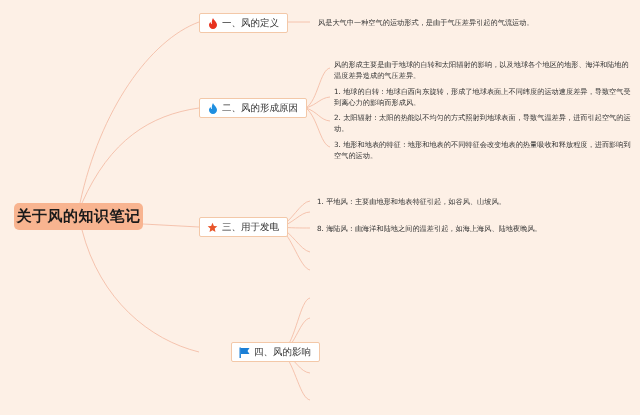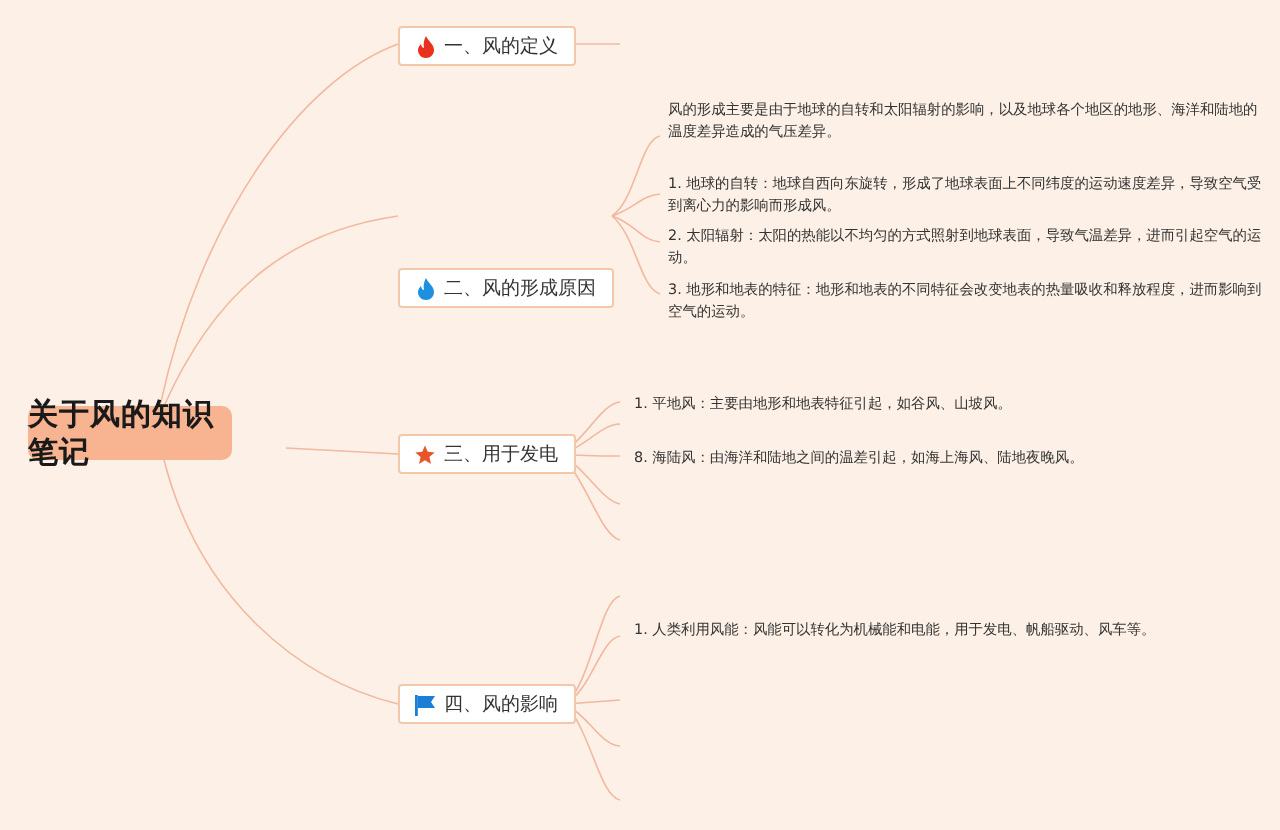--- a/index.html
+++ b/index.html
@@ -20,21 +20,21 @@
     svg.edges {
       position: absolute;
       left: 0; top: 0;
       width: 640px; height: 415px;
       pointer-events: none;
     }
     .root-node {
       position: absolute;
       left: 14px;
       top: 203px;
-      width: 102px;
+      width: 129px;
       height: 27px;
       background: #f8b490;
       border-radius: 5px;
       display: flex;
       align-items: center;
       justify-content: center;
       font-size: 15px;
       font-weight: bold;
       color: #1a1a1a;
       letter-spacing: 0.5px;
@@ -113,49 +113,49 @@
   </div>
 
   <div class="branch" style="top:13px;">
     <span class="ico">
       <svg width="10" height="11" viewBox="0 0 10 11">
           <path d="M5 0 C 6 2.5, 9 4, 9 7 C 9 9.3, 7.2 11, 5 11 C 2.8 11, 1 9.3, 1 7 C 1 5.5, 2 4.5, 2.5 4 C 2.8 5.5, 3.5 6, 4 6 C 3.5 4, 4 1.8, 5 0 Z" fill="#e8321e"></path>
         </svg>
     </span>
     <span>一、风的定义</span>
   </div>
+  <div class="leaf" style="left:318px; top:17px;">风是大气中一种空气的运动形式，是由于气压差异引起的气流运动。</div>
 
-  <div class="branch" style="top:98px;margin-top:36px;">
+  <div class="branch" style="top:98px;">
     <span class="ico">
       <svg width="10" height="11" viewBox="0 0 10 11">
           <path d="M5 0 C 6 2.5, 9 4, 9 7 C 9 9.3, 7.2 11, 5 11 C 2.8 11, 1 9.3, 1 7 C 1 5.5, 2 4.5, 2.5 4 C 2.8 5.5, 3.5 6, 4 6 C 3.5 4, 4 1.8, 5 0 Z" fill="#1f8fe0"></path>
         </svg>
     </span>
     <span>二、风的形成原因</span>
   </div>
-  <div class="leaf" style="left:334px; top:49px; width:300px;">风的形成主要是由于地球的自转和太阳辐射的影响，以及地球各个地区的地形、海洋和陆地的温度差异造成的气压差异。</div>
+  <div class="leaf" style="left:334px; top:59px; width:300px;">风的形成主要是由于地球的自转和太阳辐射的影响，以及地球各个地区的地形、海洋和陆地的温度差异造成的气压差异。</div>
   <div class="leaf" style="left:334px; top:86px; width:300px;">1. 地球的自转：地球自西向东旋转，形成了地球表面上不同纬度的运动速度差异，导致空气受到离心力的影响而形成风。</div>
   <div class="leaf" style="left:334px; top:112px; width:300px;">2. 太阳辐射：太阳的热能以不均匀的方式照射到地球表面，导致气温差异，进而引起空气的运动。</div>
   <div class="leaf" style="left:334px; top:139px; width:300px;">3. 地形和地表的特征：地形和地表的不同特征会改变地表的热量吸收和释放程度，进而影响到空气的运动。</div>
 
   <div class="branch" style="top:217px;">
     <span class="ico">
       <svg width="11" height="11" viewBox="0 0 24 24">
           <path d="M12 1.5 L15 8.5 L22.5 9.2 L16.8 14.2 L18.5 21.8 L12 17.8 L5.5 21.8 L7.2 14.2 L1.5 9.2 L9 8.5 Z" fill="#e8552a"></path>
         </svg>
     </span>
     <span>三、用于发电</span>
   </div>
   <div class="leaf" style="left:317px; top:196px;">1. 平地风：主要由地形和地表特征引起，如谷风、山坡风。</div>
   <div class="leaf" style="left:317px; top:223px;">8. 海陆风：由海洋和陆地之间的温差引起，如海上海风、陆地夜晚风。</div>
 
-  <div class="branch" style="top:342px;">
+  <div class="branch" style="top:342px;margin-left:32px;">
     <span class="ico">
       <svg width="11" height="11" viewBox="0 0 11 11">
           <rect x="0.5" y="0.5" width="1.4" height="10.5" fill="#1b7fd6"></rect>
           <path d="M1.9 1 L10.5 1 L8.5 4 L10.5 7 L1.9 7 Z" fill="#1b7fd6"></path>
         </svg>
     </span>
     <span>四、风的影响</span>
   </div>
-  <div class="leaf" style="left:317px; top:309px; width:280px;">1. 人类利用风能：风能可以转化为机械能和电能，用于发电、帆船驱动、风车等。</div>
 
 </div>
 
 </body></html>

